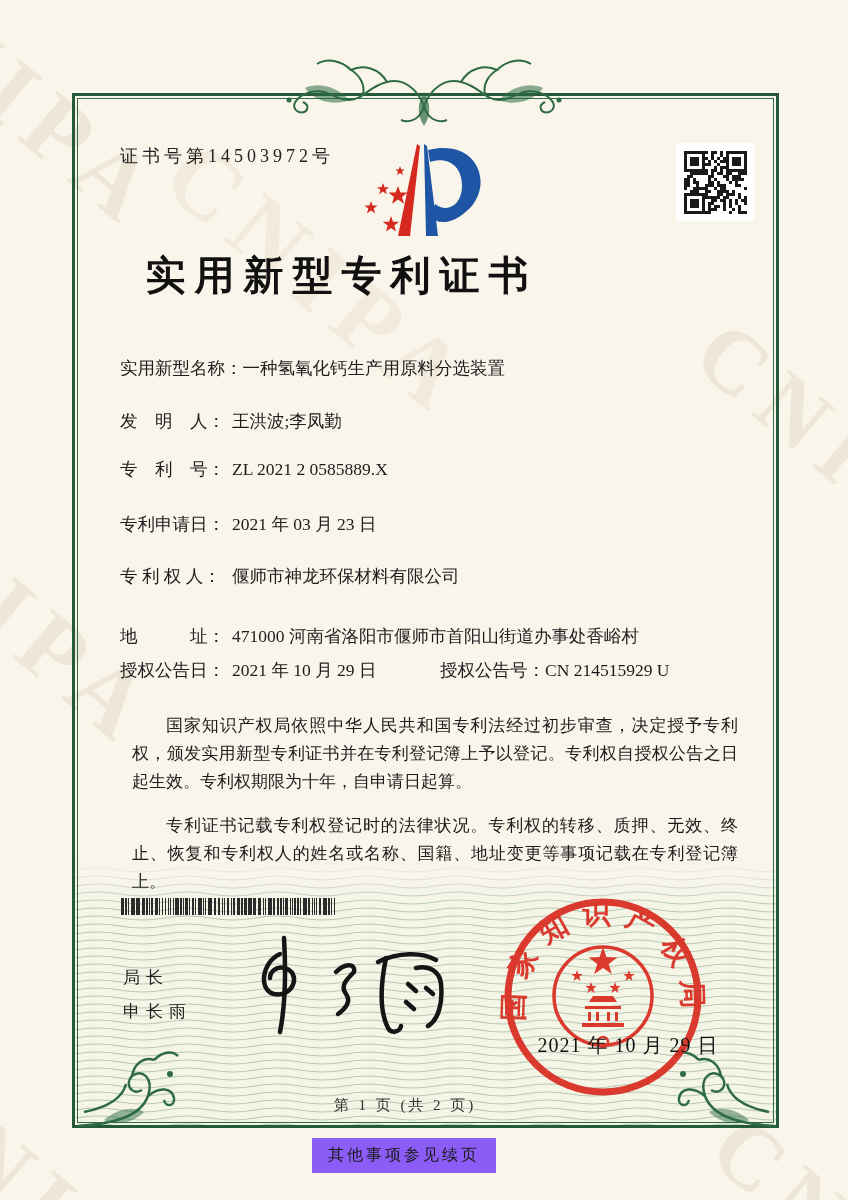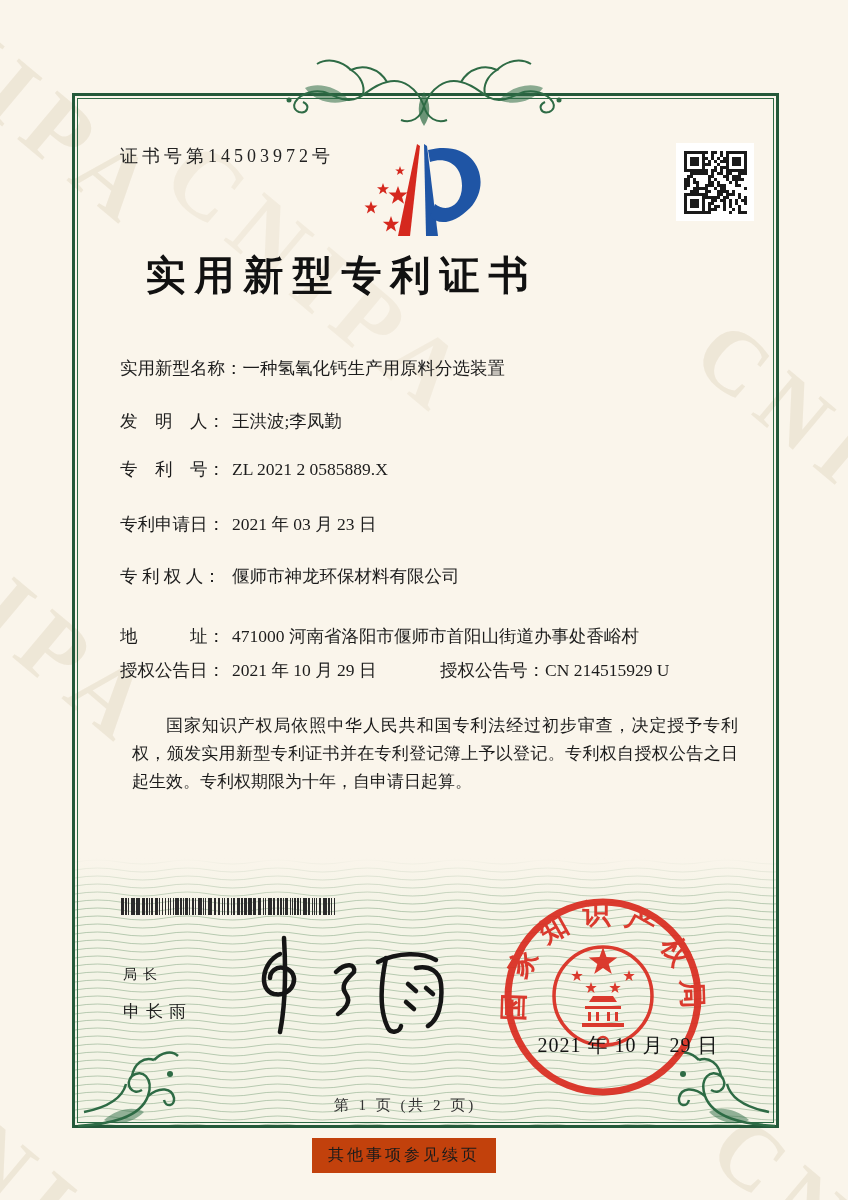--- a/index.html
+++ b/index.html
@@ -43,33 +43,33 @@
   .row .lab{display:inline-block;min-width:112px;}
   .r0{top:0;}.r1{top:53px;}.r2{top:101px;}.r3{top:156px;}.r4{top:208px;}.r5{top:268px;font-family:Liberation Serif, serif;}
   .row-grant{top:302px;}
   .grant2{position:absolute;left:320px;top:0;white-space:nowrap;}
 
   .paras{left:116px;top:696px;width:638px;z-index:4;font-size:17px;line-height:28px;
          color:#1b1b1b;text-align:justify;}
   .paras p{margin:16px;text-indent:2em;}
 
   .barcode{left:121px;top:898px;z-index:4;}
-  .officer-title{left:123px;top:966px;font-size:14px;letter-spacing:6px;color:#222;
+  .officer-title{left:123px;top:966px;font-size:17px;letter-spacing:6px;color:#222;
         font-family:"Liberation Sans",sans-serif;z-index:4;}
   .officer-name{left:123px;top:1000px;font-size:17px;letter-spacing:6px;color:#222;
         font-family:Liberation Sans, sans-serif;z-index:4;}
   .signature{left:250px;top:932px;z-index:5;}
 
   .seal{left:498px;top:892px;z-index:6;}
   .seal-date{left:515px;top:1032px;width:226px;text-align:center;font-size:20px;
         letter-spacing:1px;color:#141414;z-index:7;}
 
   .page-info{left:0;width:810px;top:1096px;text-align:center;font-size:15px;
         letter-spacing:3px;color:#333;z-index:4;}
-  .note-box{left:50%;transform:translateX(-50%);margin-left:-20px;top:1138px;background:#c2410c;
+  .note-box{left:50%;transform:translateX(-50%);margin-left:-20px;top:1138px;background:#8b5cf6;
         padding:7px 16px;font-size:16px;letter-spacing:3px;color:#1b1b1b;z-index:4;}
 </style>
 </head>
 <body>
 
 <span class="wm wm1">CNIPA</span>
 <span class="wm wm2">CNIPA</span>
 <span class="wm wm3">CNIPA</span>
 <span class="wm wm4">CNIPA</span>
 <span class="wm wm5">CNIPA</span>
@@ -419,20 +419,21 @@
       <span class="lab">授权公告日：</span><span>2021 年 10 月 29 日</span>
     </span>
     <span class="grant2">
       <span>授权公告号：</span><span>CN 214515929 U</span>
     </span>
   </div>
 </div>
 
 <div class="abs paras">
   <p>国家知识产权局依照中华人民共和国专利法经过初步审查，决定授予专利权，颁发实用新型专利证书并在专利登记簿上予以登记。专利权自授权公告之日起生效。专利权期限为十年，自申请日起算。</p>
+  <p>专利证书记载专利权登记时的法律状况。专利权的转移、质押、无效、终止、恢复和专利权人的姓名或名称、国籍、地址变更等事项记载在专利登记簿上。</p>
 </div>
 
 <svg id="barcode" class="abs barcode" width="218" height="17">
     <rect x="0" y="0" width="3" height="17" fill="#2b2b2b"></rect>
     <rect x="4" y="0" width="2" height="17" fill="#2b2b2b"></rect>
     <rect x="7" y="0" width="1" height="17" fill="#2b2b2b"></rect>
     <rect x="10" y="0" width="4" height="17" fill="#2b2b2b"></rect>
     <rect x="15" y="0" width="4" height="17" fill="#2b2b2b"></rect>
     <rect x="21" y="0" width="3" height="17" fill="#2b2b2b"></rect>
     <rect x="25" y="0" width="2" height="17" fill="#2b2b2b"></rect>

